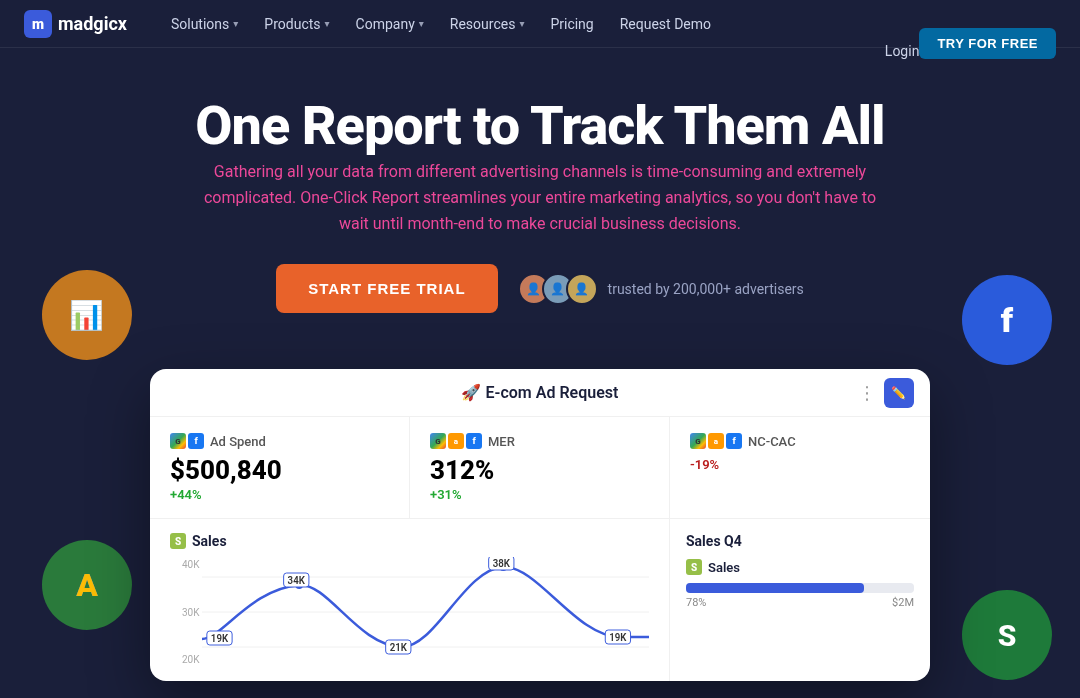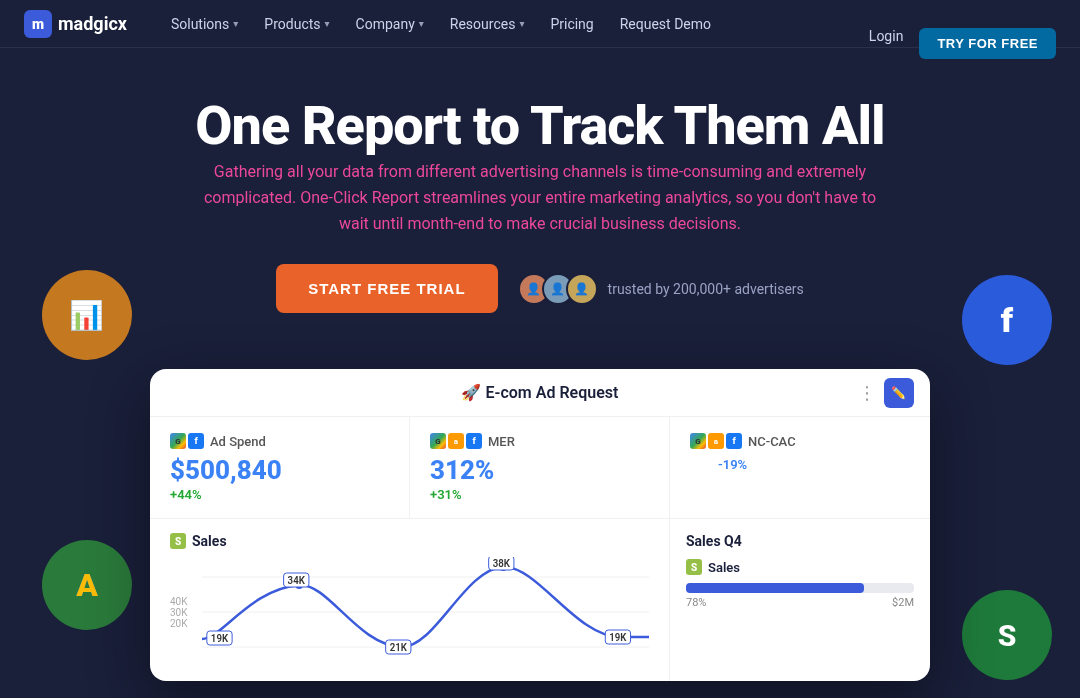--- a/index.html
+++ b/index.html
@@ -63,22 +63,21 @@
       cursor: pointer;
       border-radius: 4px;
       white-space: nowrap;
     }
     .nav-link .chevron {
       font-size: 10px;
       opacity: 0.7;
     }
     .nav-right {
       display: flex;
-      align-items: flex-start;
-      gap: 16px;
+      align-items: flex-end;
       margin-top: 40px;
     }
     .nav-login {
       color: #ccd3e8;
       font-size: 14px;
       cursor: pointer;
     }
     .nav-try-btn {
       background: #0369a1;
       color: #fff;
@@ -288,30 +287,30 @@
     .ch-amazon { background: #ff9900; }
     .ch-facebook { background: #1877f2; }
     .metric-label {
       font-size: 13px;
       color: #555;
       font-weight: 500;
     }
     .metric-value {
       font-size: 26px;
       font-weight: 800;
-      color: #3b82f6;
+      color: #000000;
       line-height: 1;
       margin-bottom: 4px;
     }
     .metric-change {
       font-size: 13px;
       font-weight: 600;
     }
     .positive { color: #22a832; }
-    .negative { color: #3b82f6; margin-left: 28px; }
+    .negative { color: #b91c1c; }
 
     
     .bottom-row {
       display: grid;
       grid-template-columns: 1fr 260px;
       gap: 0;
     }
     .sales-chart-panel {
       padding: 14px 20px;
       border-right: 1px solid #f0f0f0;
@@ -327,26 +326,26 @@
       font-weight: 700;
       color: #1a1f3a;
     }
     .chart-area {
       height: 110px;
       position: relative;
       overflow: hidden;
     }
     .chart-labels-y {
       position: absolute;
-      left: 0;
+      left: 12px;
       top: 0;
       bottom: 0;
       display: flex;
       flex-direction: column;
-      justify-content: center;
+      justify-content: space-between;
       padding: 2px 0;
     }
     .chart-label-y {
       font-size: 10px;
       color: #aaa;
       width: 28px;
     }
     .chart-svg-wrapper {
       position: absolute;
       left: 32px;

